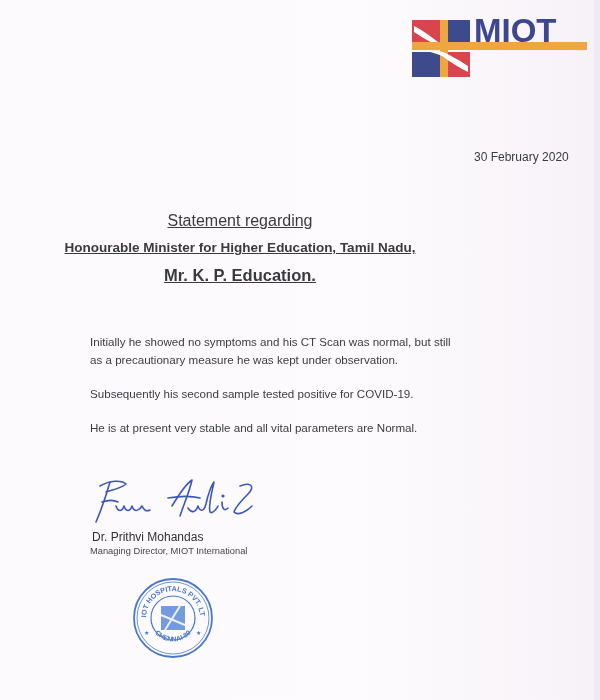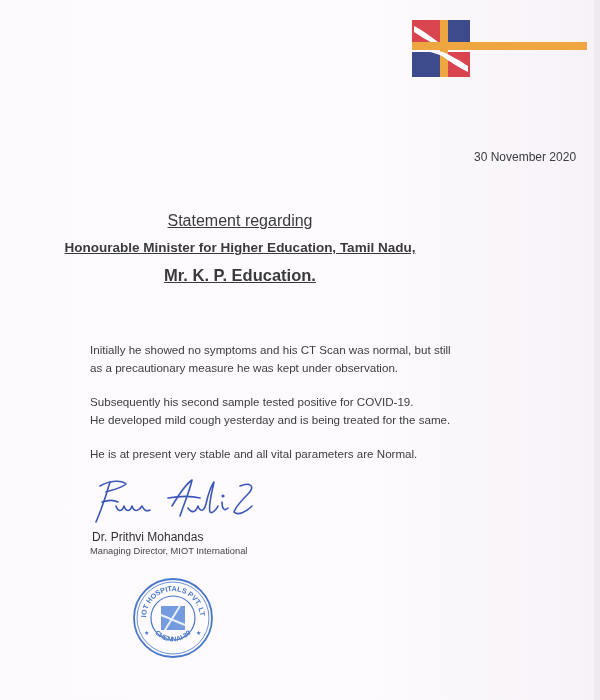--- a/index.html
+++ b/index.html
@@ -28,21 +28,21 @@
     .logo-sub { position: absolute; left: 63px; top: 36px; font-size: 19px; color: #4a4f86; line-height: 22px; }
 
     .date { position: absolute; left: 474px; top: 150px; font-size: 12px; color: #3b3b40; }
 
     .headings { position: absolute; left: 0; width: 480px; top: 211px; text-align: center; }
     .h1 { font-size: 16px; text-decoration: underline; color: #3a3a3e; line-height: 20px; }
     .h2 { font-size: 13.5px; font-weight: 700; text-decoration: underline; color: #3a3a3e; margin-top: 8px; line-height: 18px; }
     .h3 { font-size: 16.5px; font-weight: 700; text-decoration: underline; color: #3a3a3e; margin-top: 8px; line-height: 20px; }
 
     .body { position: absolute; left: 90px; top: 325px; width: 440px; font-size: 11.6px; line-height: 18px; color: #3b3b40; }
-    .body p { margin: 16px 0 16px 0; }
+    .body p { margin: 8px 0 16px 0; }
 
     .sig { position: absolute; left: 88px; top: 476px; }
     .signer { position: absolute; left: 92px; top: 530px; font-size: 12px; font-weight: 400; color: #2e2e33; }
     .signer-title { position: absolute; left: 90px; top: 546px; font-size: 9.3px; color: #444; }
 
     .stamp { position: absolute; left: 132px; top: 577px; }
   </style>
 </head>
 <body>
 
@@ -55,38 +55,38 @@
       <div class="q tr"></div>
       <div class="q bl"></div>
       <div class="q br"></div>
     <div class="band-v"></div>
     <svg class="hand" width="58" height="57" viewBox="0 0 58 57" style="left:0;top:0">
       <path d="M2 6 C10 10, 18 16, 26 22 C30 24, 34 25, 38 26 C34 27, 30 27, 26 26 C18 22, 8 16, 2 12 Z" fill="#fff"></path>
       <path d="M56 52 C48 48, 38 42, 30 36 C26 34, 22 33, 18 32 C22 31, 27 31, 31 32 C40 36, 50 42, 56 46 Z" fill="#fff"></path>
     </svg>
   </div>
   <div class="band-h"></div>
+  <div class="logo-word">MIOT</div>
 </div>
 
-<div class="date">30 November 2020</div>
+<div class="date">30 February 2020</div>
 
 <div class="headings">
   <div class="h1">Statement regarding</div>
   <div class="h2">Honourable Minister for Higher Education, Tamil Nadu,</div>
   <div class="h3">Mr. K. P. Education.</div>
 </div>
 
 <div class="body">
   <p>
     <span>Initially he showed no symptoms and his CT Scan was normal, but still</span><br>
     <span>as a precautionary measure he was kept under observation.</span>
   </p>
   <p>
     <span>Subsequently his second sample tested positive for COVID-19.</span><br>
-    <span>He developed mild cough yesterday and is being treated for the same.</span>
   </p>
   <p>
     <span>He is at present very stable and all vital parameters are Normal.</span>
   </p>
 </div>
 
 <div class="sig">
   <svg width="180" height="50" viewBox="0 0 180 50">
     <g fill="none" stroke="#3d57b8" stroke-width="1.6" stroke-linecap="round" stroke-linejoin="round">
       <path d="M12 10 C22 4, 34 4, 38 8 C34 12, 24 14, 18 16"></path>

